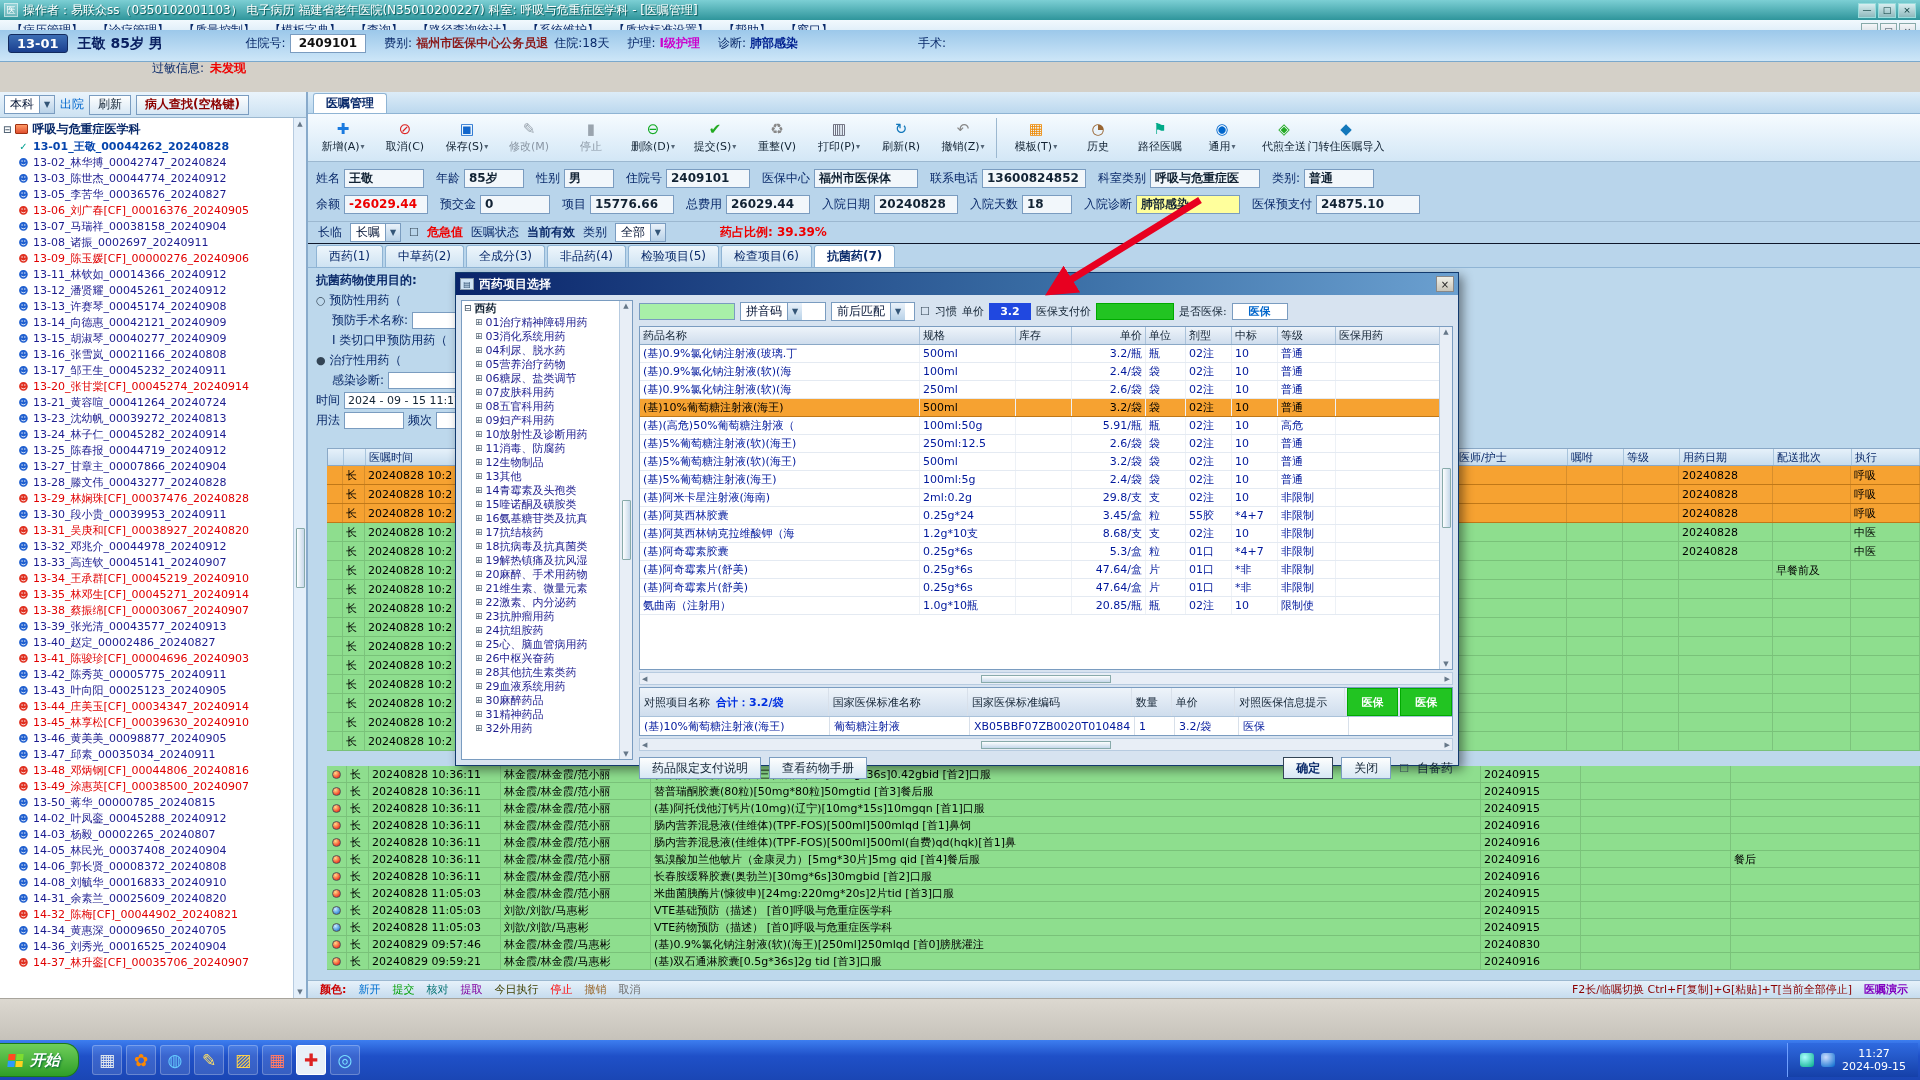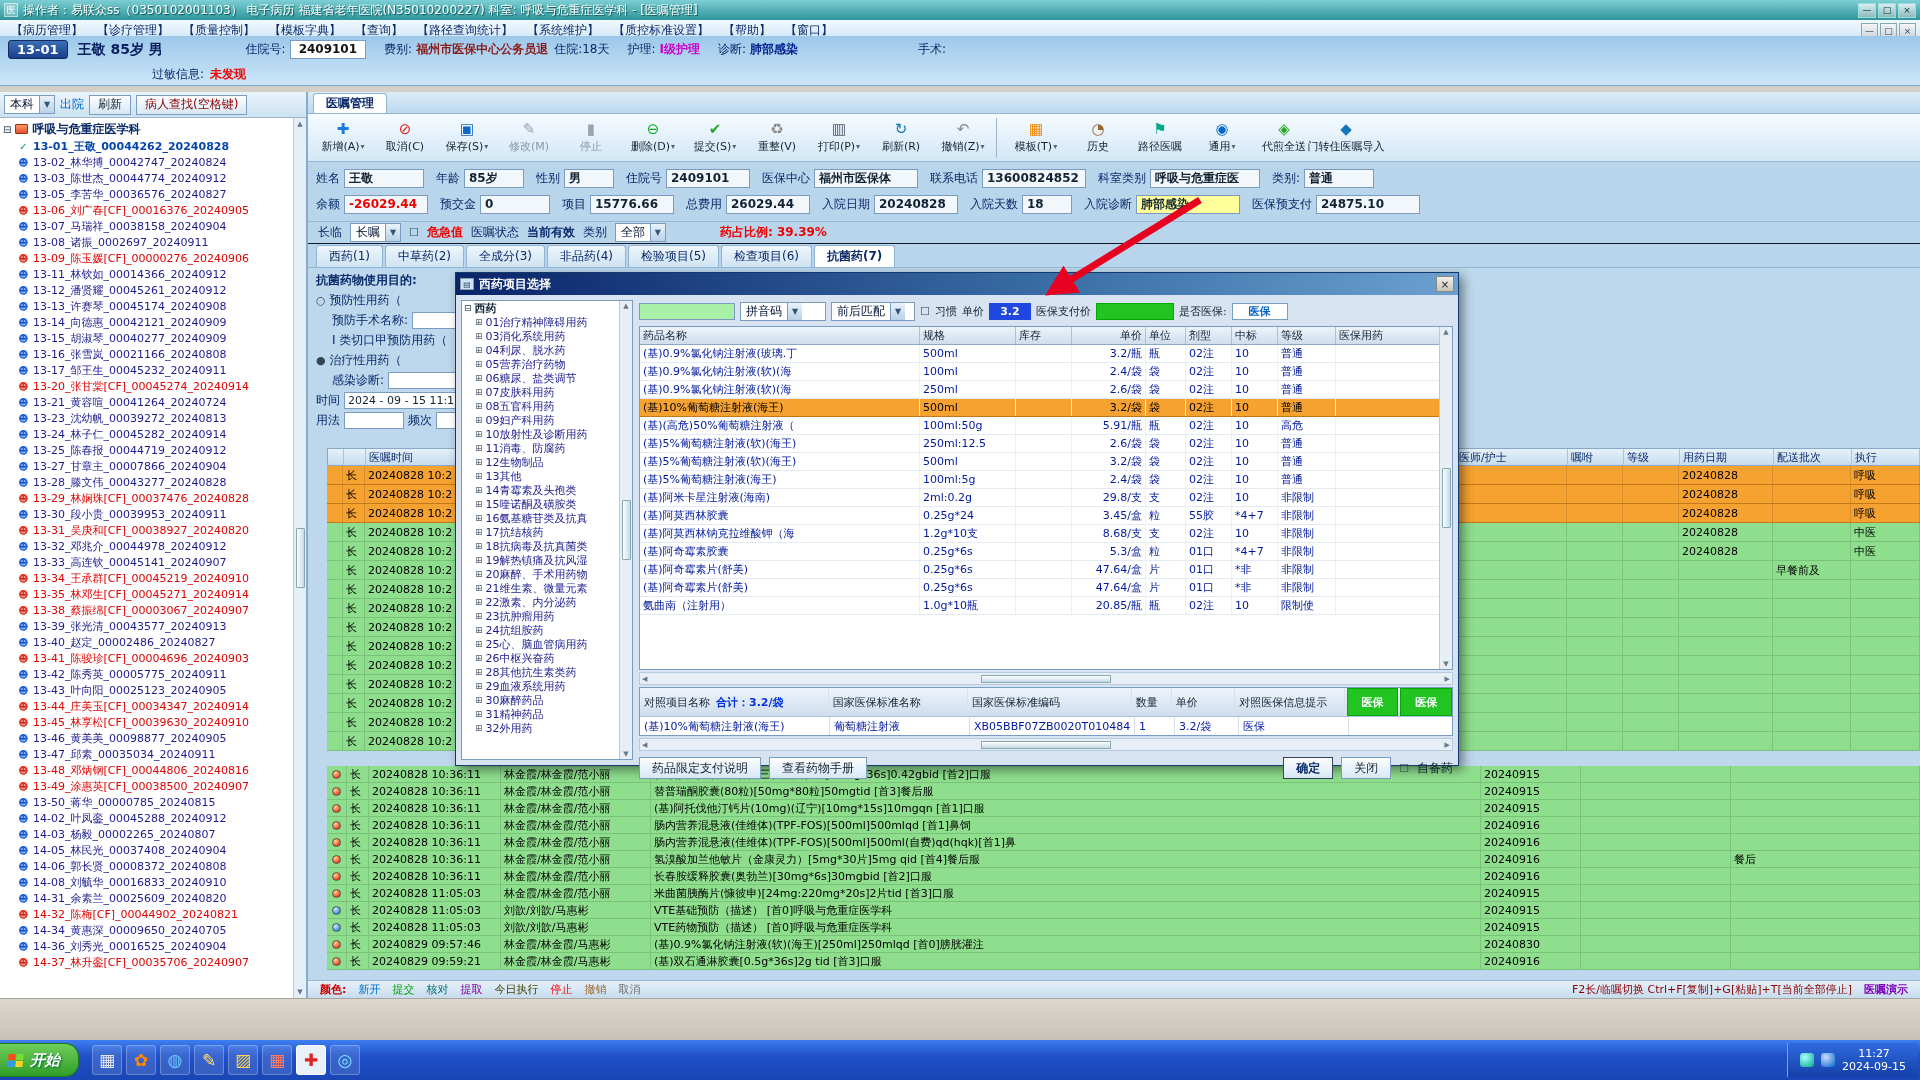--- a/index.html
+++ b/index.html
@@ -9,42 +9,42 @@
 .titlebar{position:absolute;top:0;left:0;right:0;height:20px;background:linear-gradient(#7ccfd4,#2f959b);color:#fff;display:flex;align-items:center;padding:0 4px;white-space:nowrap}
 .tb-icon{width:14px;height:14px;background:rgba(255,255,255,.25);border:1px solid rgba(255,255,255,.5);margin-right:5px;display:inline-flex;align-items:center;justify-content:center;font-size:9px}
 .tb-title{flex:1;overflow:hidden;text-shadow:1px 1px 1px #055;font-size:12px}
 .tbb{width:18px;height:15px;border:1px solid #9dd;background:linear-gradient(#d8eef0,#8fb9bd);color:#033;font-size:9px;display:inline-flex;align-items:center;justify-content:center;margin-left:2px}
 
 .menubar{position:absolute;top:20px;left:0;right:0;height:22px;background:linear-gradient(#f2f9fe,#cfe4f4);border-bottom:1px solid #9cb8d0;display:flex;align-items:center;padding:0 4px}
 .menu-item{padding:0 7px;color:#0a2a6a;font-size:12px;white-space:nowrap}
 .mb-spring{flex:1}
 .mbb{width:17px;height:15px;border:1px solid #8aa;background:linear-gradient(#f4f6f8,#cdd6de);font-size:9px;display:inline-flex;align-items:center;justify-content:center;margin-left:2px;color:#345}
 
-.patientbar{position:absolute;top:36px;left:0;right:0;height:50px;background:linear-gradient(#9cc8ea,#cde6f8);border-bottom:1px solid #7aa8cc}
+.patientbar{position:absolute;top:30px;left:0;right:0;height:32px;background:linear-gradient(#9cc8ea,#cde6f8);border-bottom:1px solid #7aa8cc}
 .pb-row1{display:flex;align-items:center;height:27px;padding-left:8px;white-space:nowrap}
 .pb-row2{display:flex;align-items:center;height:22px;padding-left:152px;white-space:nowrap}
 .pid-box{background:linear-gradient(#3c6eb4,#1a3f8f);color:#fff;font-weight:bold;padding:1px 8px;border-radius:3px;border:1px solid #122a5e;margin-right:10px;font-size:13px}
 .pname{font-size:14px;font-weight:bold;color:#0a2060;width:150px}
 .pb-label{color:#0a2a6a;font-size:12px;margin-left:18px}
 .inbox-white{background:#fff;border:1px solid #7a9cc0;padding:0 8px;font-weight:bold;color:#111;height:19px;line-height:17px;margin-left:4px}
 .feibie{color:#8b1a1a;font-weight:bold;margin-left:4px}
 .zhuyuan{color:#0a2a6a;margin-left:6px}
 .huli{color:#cc00cc;font-weight:bold;margin-left:4px}
 .zhenduan{color:#002090;font-weight:bold;margin-left:4px}
 .ss{margin-left:120px}
 .allergy-l{color:#0a2a6a}
 .allergy-v{color:#ee0000;font-weight:bold;margin-left:6px}
 
 .leftpanel{position:absolute;top:92px;left:0;width:308px;height:906px;background:#fff;border-right:2px solid #88aacb;display:flex;flex-direction:column}
 .lp-head{height:26px;background:linear-gradient(#eaf4fc,#cde2f2);border-bottom:1px solid #9cb8d0;display:flex;align-items:center;gap:5px;padding:0 4px;flex:0 0 26px}
 .combo{background:#fff;border:1px solid #7a9cc0;height:19px;display:inline-flex;align-items:center;padding-left:5px;color:#013;font-size:12px;white-space:nowrap}
 .combo .car{width:15px;height:100%;background:linear-gradient(#eaf2fa,#b9d2e8);border-left:1px solid #7a9cc0;display:inline-flex;align-items:center;justify-content:center;font-size:8px;color:#357;margin-left:5px}
 .lp-link{color:#0066cc;font-size:12px}
 .btn{border:1px solid #7a9cc0;background:linear-gradient(#fdfefe,#d7e7f4);font-size:12px;height:20px;padding:0 8px;color:#123}
-.btn.find{color:#8b0000;font-weight:normal}
+.btn.find{color:#8b0000;font-weight:bold}
 .lp-tree{flex:1;overflow:hidden;position:relative;padding:2px 14px 0 3px}
 .tree-root{font-size:12px;color:#0a2a6a;display:flex;align-items:center;gap:4px;height:18px;font-weight:bold}
 .exp{color:#567;font-size:10px}
 .folder{width:13px;height:10px;background:linear-gradient(#ff9a66,#e05030);border:1px solid #a03010;border-radius:1px;display:inline-block}
 .plist{list-style:none;margin-left:15px}
 .pitem{height:16px;display:flex;align-items:center;gap:4px;white-space:nowrap;overflow:hidden}
 .pic{width:11px;text-align:center;font-size:10px;line-height:11px;flex:0 0 11px}
 .pic.c::before{content:"✓";color:#00a090;font-weight:bold}
 .pic.r::before{content:"☻";color:#e03020}
 .pic.b::before{content:"☻";color:#2060d0}

